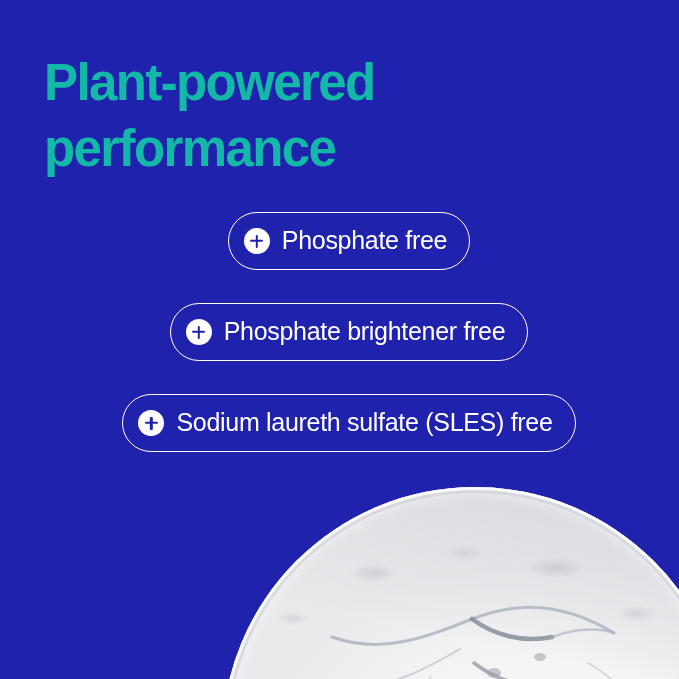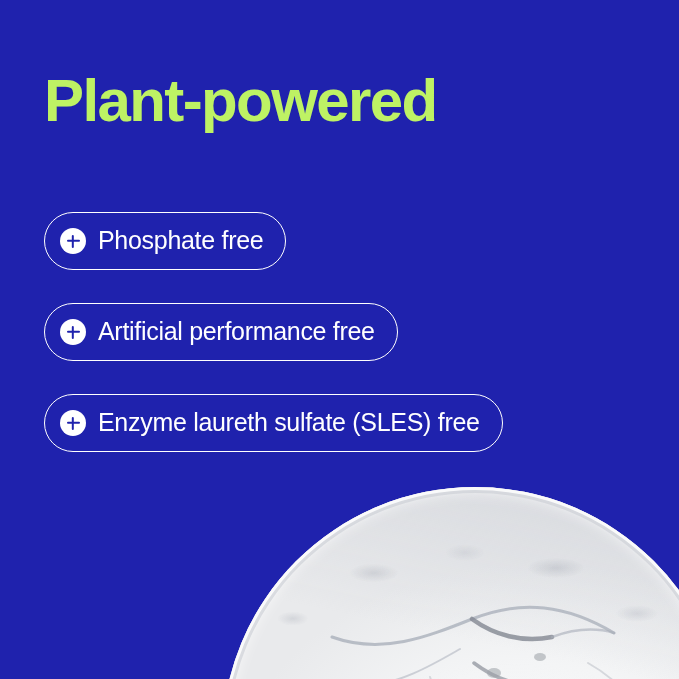--- a/index.html
+++ b/index.html
@@ -14,42 +14,42 @@
     overflow: hidden;
     background: #1f22ad;
     font-family: "Liberation Sans", sans-serif;
     -webkit-font-smoothing: antialiased;
   }
 
   
   .headline {
     position: absolute;
     left: 44px;
-    top: 28px;
+    top: 16px;
     width: 560px;
-    color: #bef264;
-    font-size: 60px;
+    color: #14b8a6;
+    font-size: 51px;
     font-weight: bold;
     line-height: 66px;
     letter-spacing: -1.6px;
     z-index: 5;
   }
   .headline-line { display: block; white-space: pre; }
 
   
   .badge-rows {
     position: absolute;
     left: 44px;
     top: 212px;
     width: 610px;
     z-index: 5;
   }
   .badge-row {
     display: flex;
-    flex-direction: row;
+    flex-direction: column;
     align-items: center;
     gap: 21px;
     margin-bottom: 33px;
   }
   .badge {
     display: inline-flex;
     align-items: center;
     height: 58px;
     box-sizing: border-box;
     padding: 0 22px 0 15px;
@@ -168,42 +168,43 @@
       linear-gradient(12deg, rgba(172,177,188,0.30) 0%, rgba(172,177,188,0) 30%);
   }
 </style>
 </head>
 <body>
 
 <div id="screenshot">
 
   <h1 class="headline">
     <span class="headline-line">Plant-powered</span>
+    <span class="headline-line">performance</span>
   </h1>
 
   <div class="badge-rows">
 
     <div class="badge-row">
       <div class="badge">
         <span class="badge-icon"></span>
         <span class="badge-label">Phosphate free</span>
       </div>
     </div>
 
     <div class="badge-row">
       <div class="badge">
         <span class="badge-icon"></span>
-        <span class="badge-label">Artificial performance free</span>
+        <span class="badge-label">Phosphate brightener free</span>
       </div>
     </div>
 
     <div class="badge-row">
       <div class="badge">
         <span class="badge-icon"></span>
-        <span class="badge-label">Enzyme laureth sulfate (SLES) free</span>
+        <span class="badge-label">Sodium laureth sulfate (SLES) free</span>
       </div>
     </div>
 
   </div>
 
   <div class="powder-photo">
     <div class="powder-grain"></div>
     <div class="powder-cracks">
       <svg viewBox="0 0 506 506" preserveAspectRatio="none" aria-hidden="true">
         <g fill="none" stroke="#9aa0ad" stroke-linecap="round">

